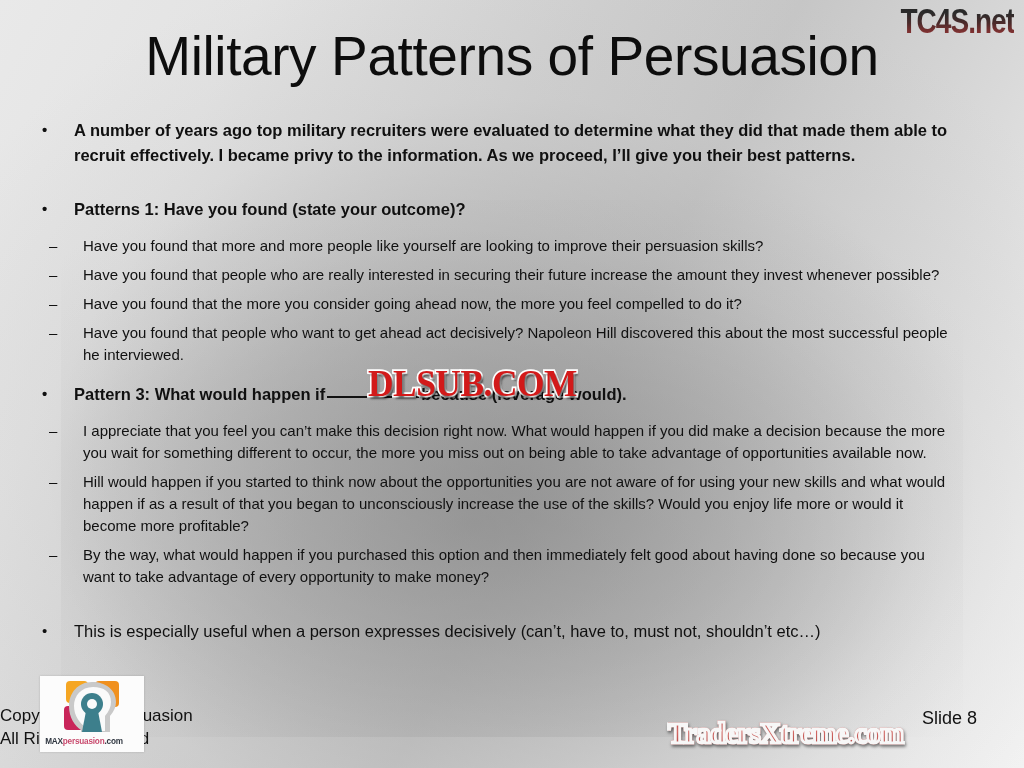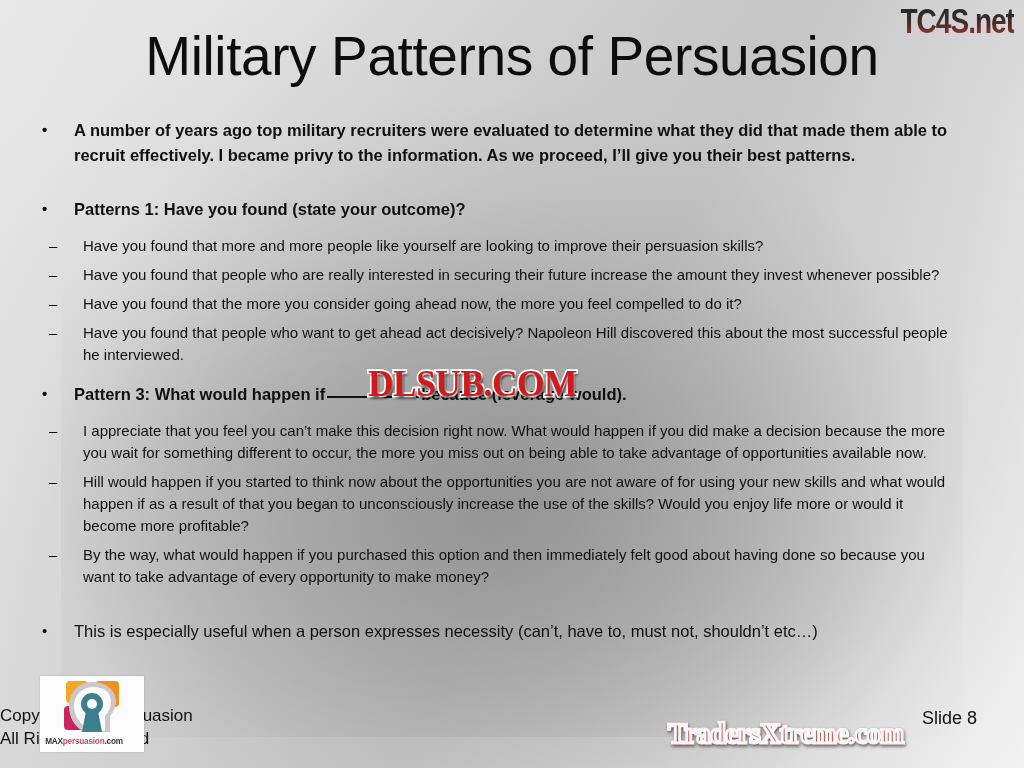--- a/index.html
+++ b/index.html
@@ -280,21 +280,21 @@
     </div>
     <div class="l2">
       <span class="mark">–</span>
       <span class="txt">By the way, what would happen if you purchased this option and then immediately felt good about having done so because you want to take advantage of every opportunity to make money?</span>
     </div>
 
     <div class="gap-lg"></div>
 
     <div class="l1 plain">
       <span class="mark">•</span>
-      <span class="txt">This is especially useful when a person expresses necessity (can’t, have to, must not, shouldn’t etc…)</span>
+      <span class="txt">This is especially useful when a person expresses decisively (can’t, have to, must not, shouldn’t etc…)</span>
     </div>
 
   </div>
 
   <div id="footer-copy">
     <div>Copyright Maxpersuasion</div>
     <div>All Rights Reserved</div>
   </div>
 
   <div id="slide-number">Slide 8</div>

